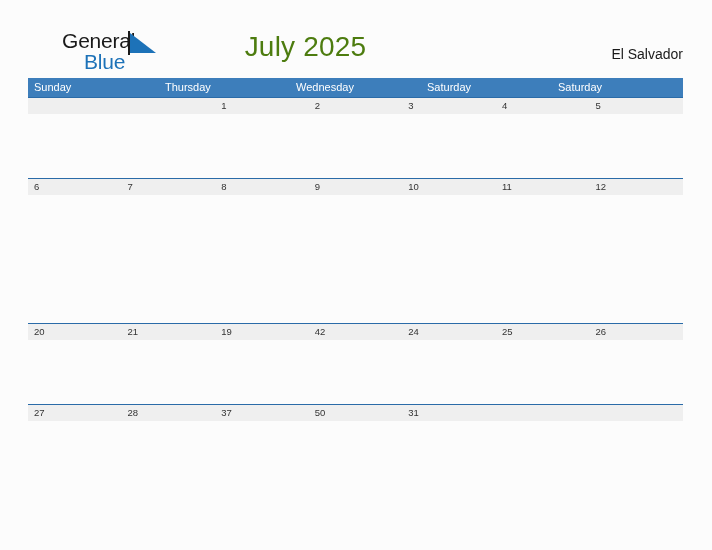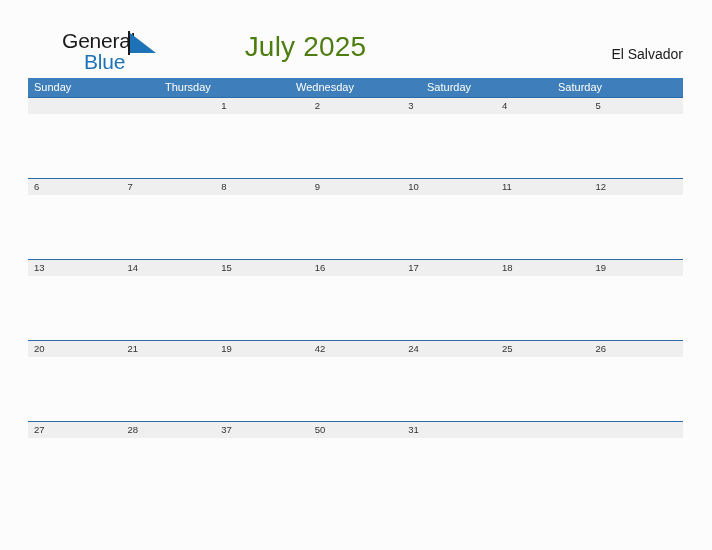--- a/index.html
+++ b/index.html
@@ -218,29 +218,20 @@
         <div class="daycell"></div>
         <div class="daycell"></div>
         <div class="daycell"></div>
         <div class="daycell"></div>
         <div class="daycell"></div>
         <div class="daycell"></div>
       </div>
     </div>
 
     <div class="week">
-      <div class="week-dates">
-        <div class="daynum">13</div>
-        <div class="daynum">14</div>
-        <div class="daynum">15</div>
-        <div class="daynum">16</div>
-        <div class="daynum">17</div>
-        <div class="daynum">18</div>
-        <div class="daynum">19</div>
-      </div>
       <div class="week-body">
         <div class="daycell"></div>
         <div class="daycell"></div>
         <div class="daycell"></div>
         <div class="daycell"></div>
         <div class="daycell"></div>
         <div class="daycell"></div>
         <div class="daycell"></div>
       </div>
     </div>

